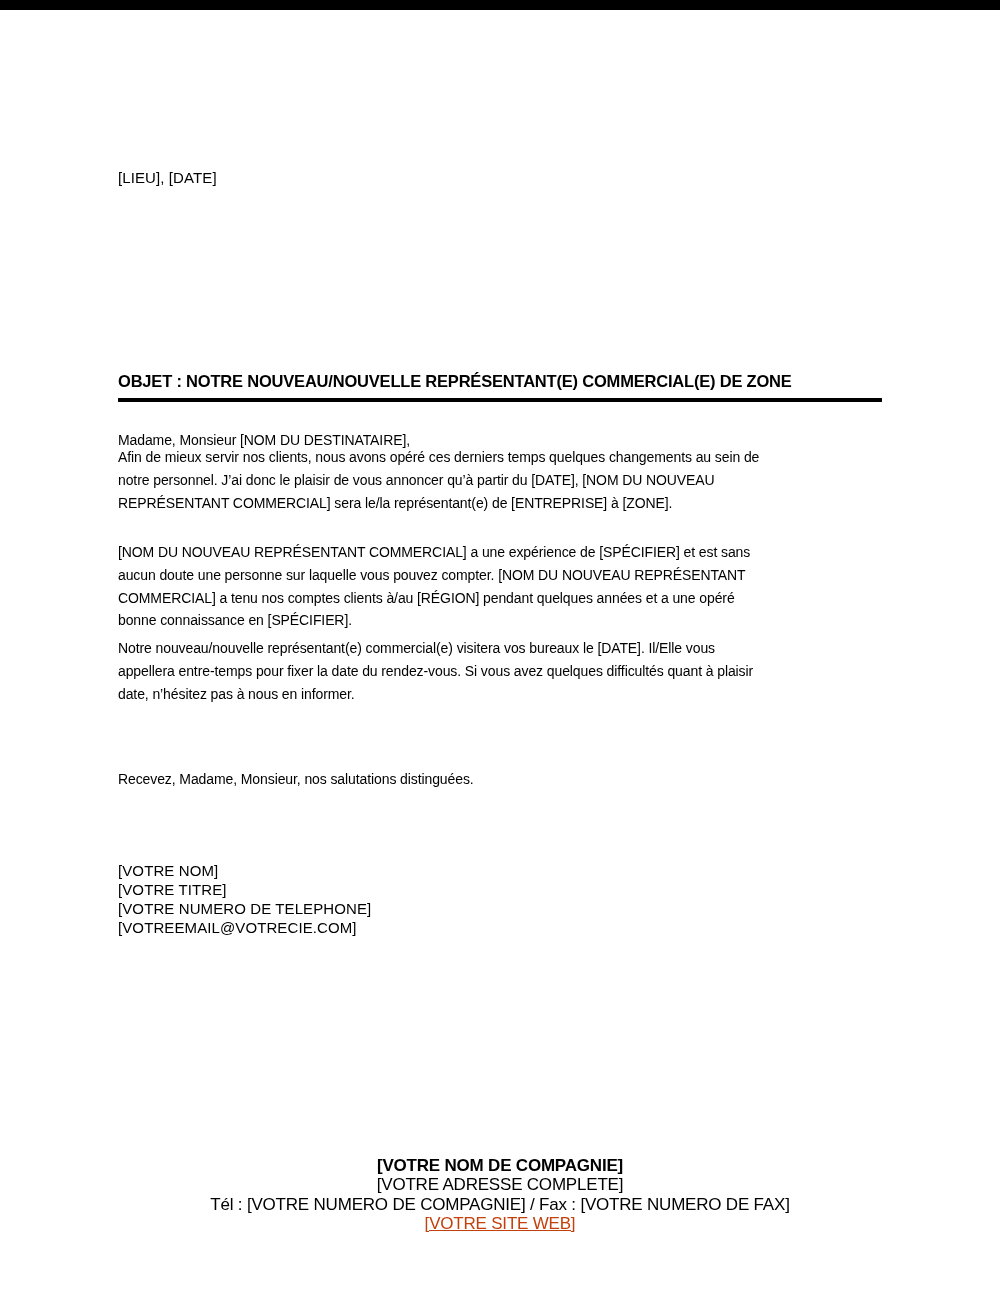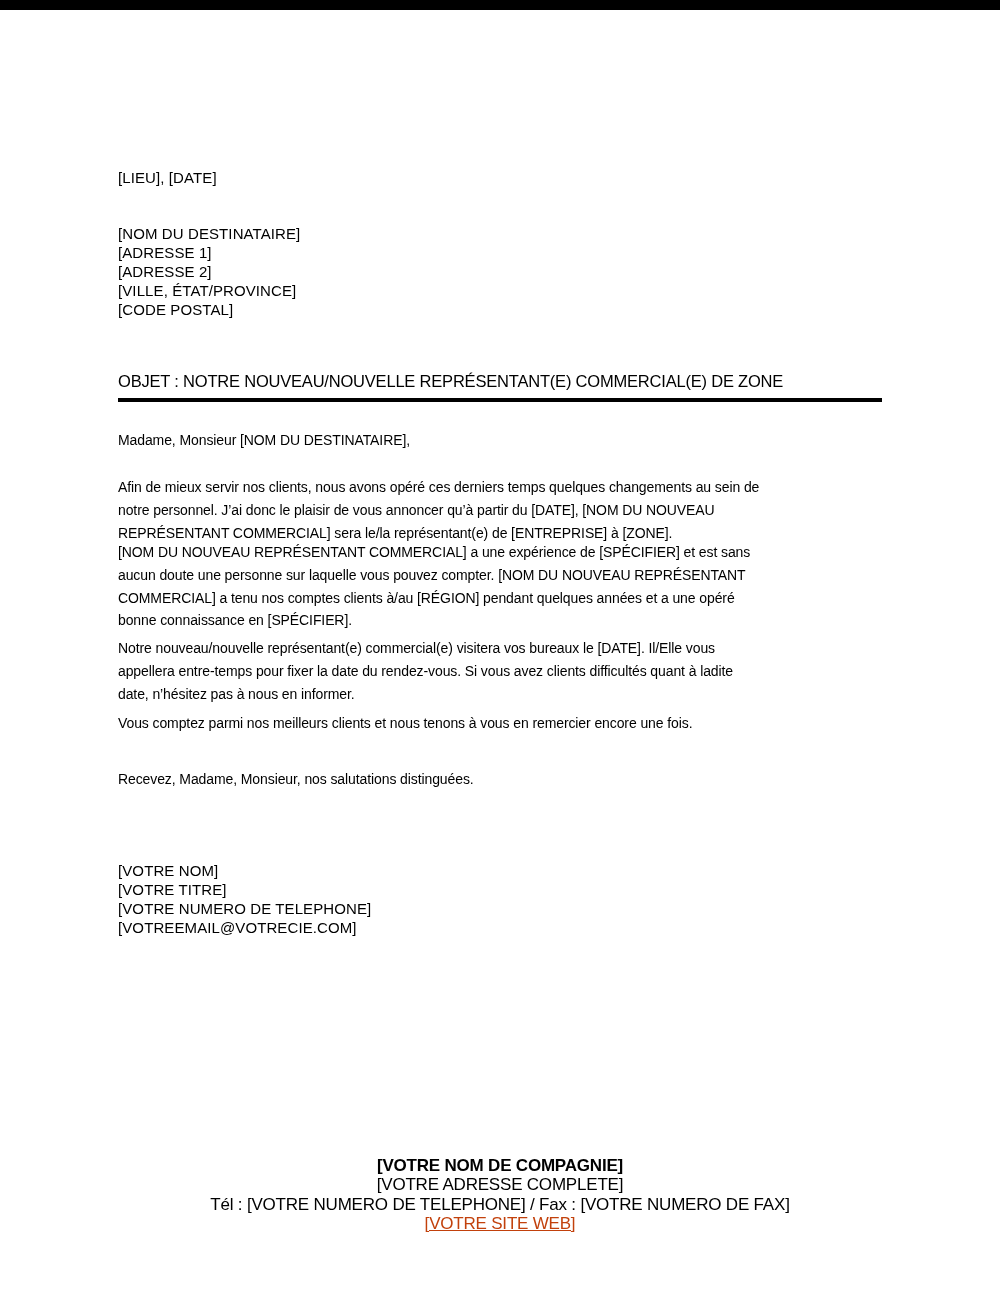--- a/index.html
+++ b/index.html
@@ -28,21 +28,21 @@
     font-size: 15px;
     line-height: 19px;
     letter-spacing: 0.1px;
   }
   .body {
     font-size: 14px;
     line-height: 22.8px;
     letter-spacing: -0.1px;
   }
   .subject {
-    font-weight: normal;
+    font-weight: bold;
     font-size: 16.5px;
     line-height: 20px;
     letter-spacing: -0.2px;
   }
   .rule {
     position: absolute;
     left: 118px;
     top: 398px;
     width: 764px;
     height: 4px;
@@ -63,56 +63,50 @@
 </style>
 </head>
 <body>
 
 <div class="page">
 
   <div class="topbar"></div>
 
   <div class="block regular" style="top:168px">[LIEU], [DATE]</div>
 
-  <div class="block regular" style="top:224px">[NOM DU DESTINATAIRE]
-[ADRESSE 1]
-[ADRESSE 2]
-[VILLE, ÉTAT/PROVINCE]
-[CODE POSTAL]</div>
 
   <div class="block subject" style="top:371px">OBJET : NOTRE NOUVEAU/NOUVELLE REPRÉSENTANT(E) COMMERCIAL(E) DE ZONE</div>
 
   <div class="rule"></div>
 
   <div class="block body" style="top:429px">Madame, Monsieur [NOM DU DESTINATAIRE],</div>
 
-  <div class="block body" style="top:476px">Afin de mieux servir nos clients, nous avons opéré ces derniers temps quelques changements au sein de
+  <div class="block body" style="top:446px">Afin de mieux servir nos clients, nous avons opéré ces derniers temps quelques changements au sein de
 notre personnel. J’ai donc le plaisir de vous annoncer qu’à partir du [DATE], [NOM DU NOUVEAU
 REPRÉSENTANT COMMERCIAL] sera le/la représentant(e) de [ENTREPRISE] à [ZONE].</div>
 
   <div class="block body" style="top:541px">[NOM DU NOUVEAU REPRÉSENTANT COMMERCIAL] a une expérience de [SPÉCIFIER] et est sans
 aucun doute une personne sur laquelle vous pouvez compter. [NOM DU NOUVEAU REPRÉSENTANT
 COMMERCIAL] a tenu nos comptes clients à/au [RÉGION] pendant quelques années et a une opéré
 bonne connaissance en [SPÉCIFIER].</div>
 
   <div class="block body" style="top:637px">Notre nouveau/nouvelle représentant(e) commercial(e) visitera vos bureaux le [DATE]. Il/Elle vous
-appellera entre-temps pour fixer la date du rendez-vous. Si vous avez clients difficultés quant à ladite
+appellera entre-temps pour fixer la date du rendez-vous. Si vous avez quelques difficultés quant à plaisir
 date, n’hésitez pas à nous en informer.</div>
 
-  <div class="block body" style="top:712px">Vous comptez parmi nos meilleurs clients et nous tenons à vous en remercier encore une fois.</div>
 
   <div class="block body" style="top:768px">Recevez, Madame, Monsieur, nos salutations distinguées.</div>
 
   <div class="block regular" style="top:861px">[VOTRE NOM]
 [VOTRE TITRE]
 [VOTRE NUMERO DE TELEPHONE]
 [VOTREEMAIL@VOTRECIE.COM]</div>
 
   <div class="footer">
     <div class="f-company">[VOTRE NOM DE COMPAGNIE]</div>
     <div>[VOTRE ADRESSE COMPLETE]</div>
-    <div>Tél : [VOTRE NUMERO DE TELEPHONE] / Fax : [VOTRE NUMERO DE FAX]</div>
+    <div>Tél : [VOTRE NUMERO DE COMPAGNIE] / Fax : [VOTRE NUMERO DE FAX]</div>
     <div>
       <a href="#" class="f-link" style="color: #c2410c;">[VOTRE SITE WEB]</a>
     </div>
   </div>
 
 </div>
 
 </body></html>

